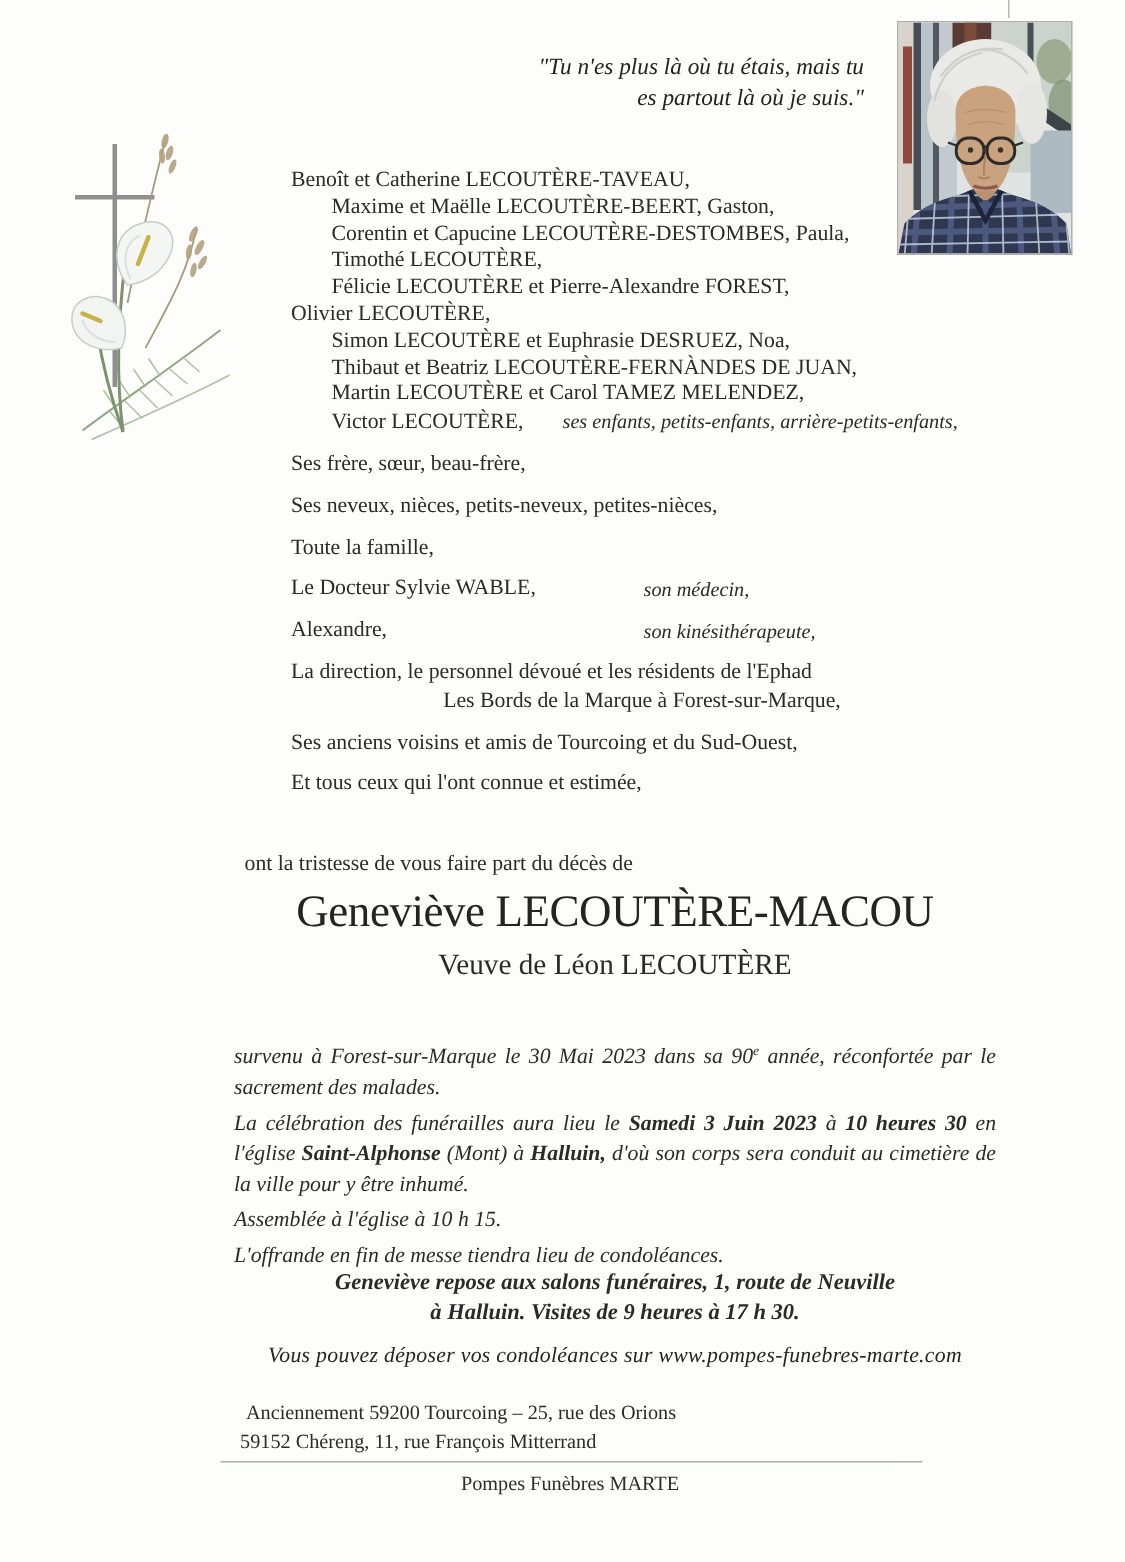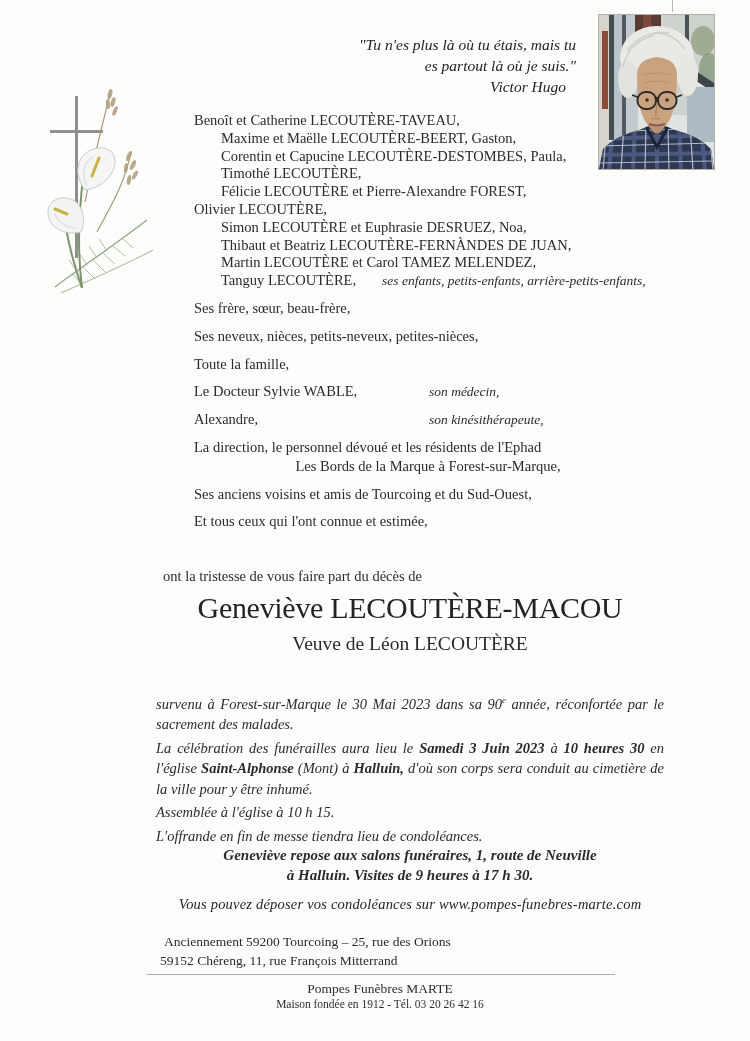--- a/index.html
+++ b/index.html
@@ -59,21 +59,20 @@
 </head>
 <body>
 
 <div class="page">
 
   <div class="abs artifact"></div>
 
   <div class="abs quote">
     <div>"Tu n'es plus là où tu étais, mais tu</div>
     <div>es partout là où je suis."</div>
-    <div class="attr">Victor Hugo</div>
   </div>
 
   <div class="abs photo">
     <svg width="115" height="154" viewBox="0 0 115 154">
       <rect width="115" height="154" fill="#dfe3e2"></rect>
       <rect x="0" y="0" width="10" height="154" fill="#d8d4cc"></rect>
       <rect x="3" y="16" width="6" height="78" fill="#8e4a3c"></rect>
       <rect x="10" y="0" width="5" height="125" fill="#454c52"></rect>
       <rect x="15" y="0" width="8" height="125" fill="#b9c3ca"></rect>
       <rect x="23" y="0" width="4" height="125" fill="#525a60"></rect>
@@ -194,21 +193,21 @@
     <div class="row">Benoît et Catherine LECOUTÈRE-TAVEAU,</div>
     <div class="row indent">Maxime et Maëlle LECOUTÈRE-BEERT, Gaston,</div>
     <div class="row indent">Corentin et Capucine LECOUTÈRE-DESTOMBES, Paula,</div>
     <div class="row indent">Timothé LECOUTÈRE,</div>
     <div class="row indent">Félicie LECOUTÈRE et Pierre-Alexandre FOREST,</div>
     <div class="row">Olivier LECOUTÈRE,</div>
     <div class="row indent">Simon LECOUTÈRE et Euphrasie DESRUEZ, Noa,</div>
     <div class="row indent">Thibaut et Beatriz LECOUTÈRE-FERNÀNDES DE JUAN,</div>
     <div class="row indent">Martin LECOUTÈRE et Carol TAMEZ MELENDEZ,</div>
     <div class="row indent">
-      <span>Tanguy LECOUTÈRE,</span><span class="note-italic">ses enfants, petits-enfants, arrière-petits-enfants,</span>
+      <span>Victor LECOUTÈRE,</span><span class="note-italic">ses enfants, petits-enfants, arrière-petits-enfants,</span>
     </div>
 
     <div class="spaced">Ses frère, sœur, beau-frère,</div>
     <div class="spaced">Ses neveux, nièces, petits-neveux, petites-nièces,</div>
     <div class="spaced">Toute la famille,</div>
 
     <div class="spaced">
       <span>Le Docteur Sylvie WABLE,</span>
       <span class="role-col">son médecin,</span>
     </div>
@@ -246,16 +245,15 @@
   <div class="abs condolence-web">Vous pouvez déposer vos condoléances sur www.pompes-funebres-marte.com</div>
 
   <div class="abs old-address">
     <div class="l1">Anciennement 59200 Tourcoing – 25, rue des Orions</div>
     <div>59152 Chéreng, 11, rue François Mitterrand</div>
   </div>
 
   <div class="abs divider"></div>
   <div class="abs footer">
     <div class="f1">Pompes Funèbres MARTE</div>
-    <div class="f3">Maison fondée en 1912 - Tél. 03 20 26 42 16</div>
   </div>
 
 </div>
 
 </body></html>

